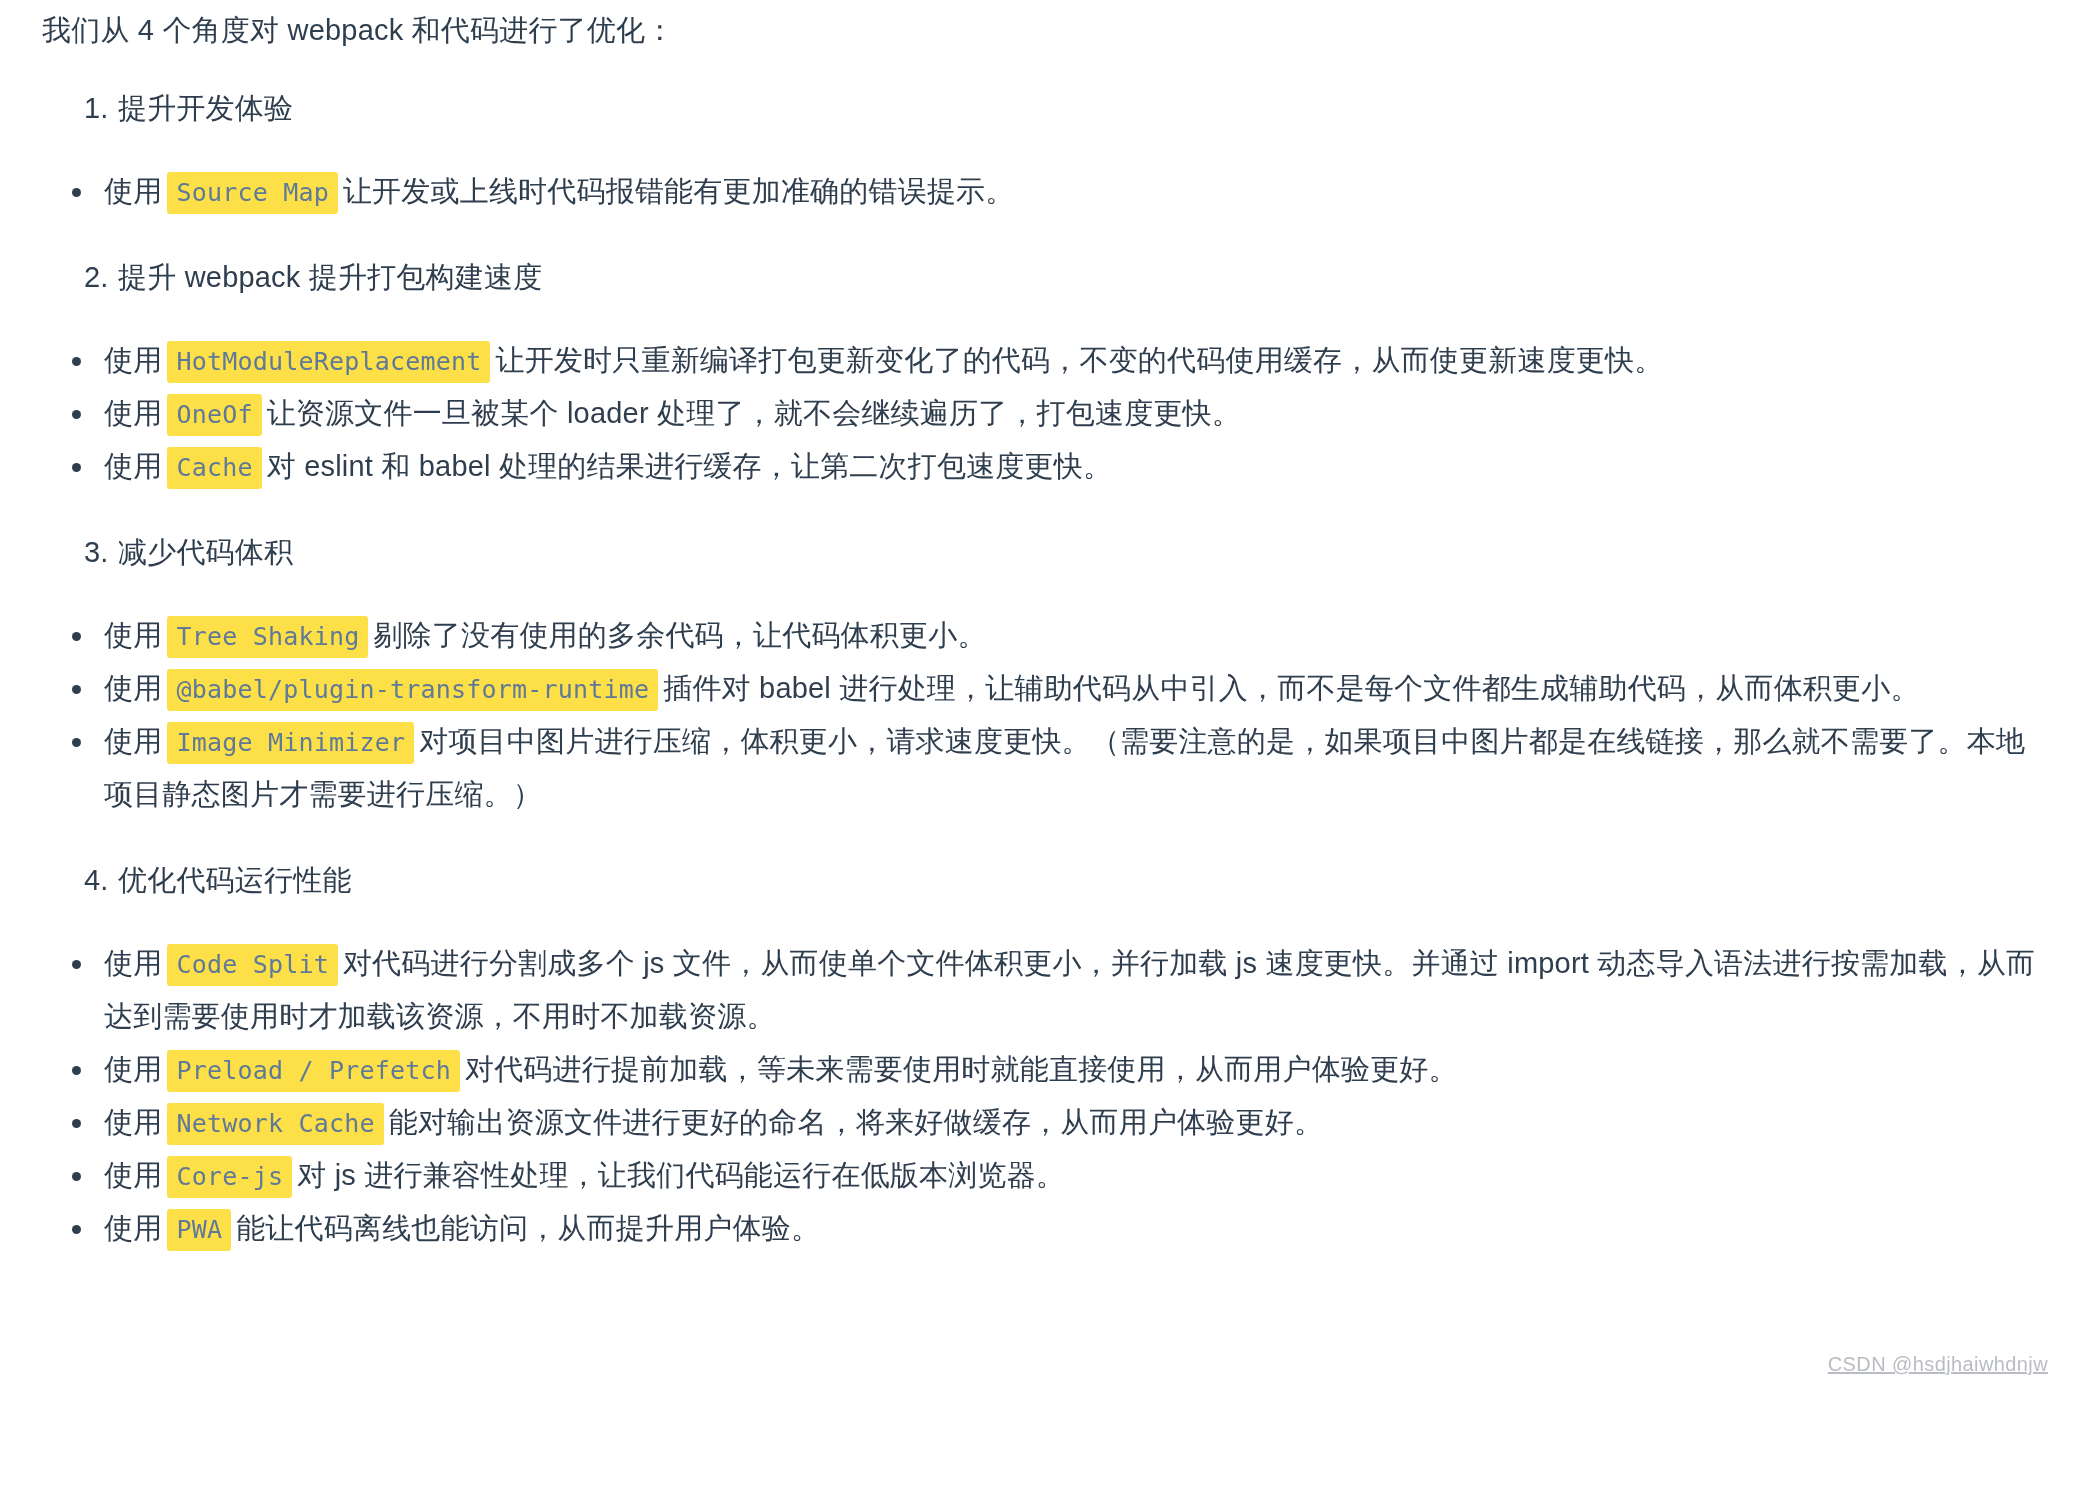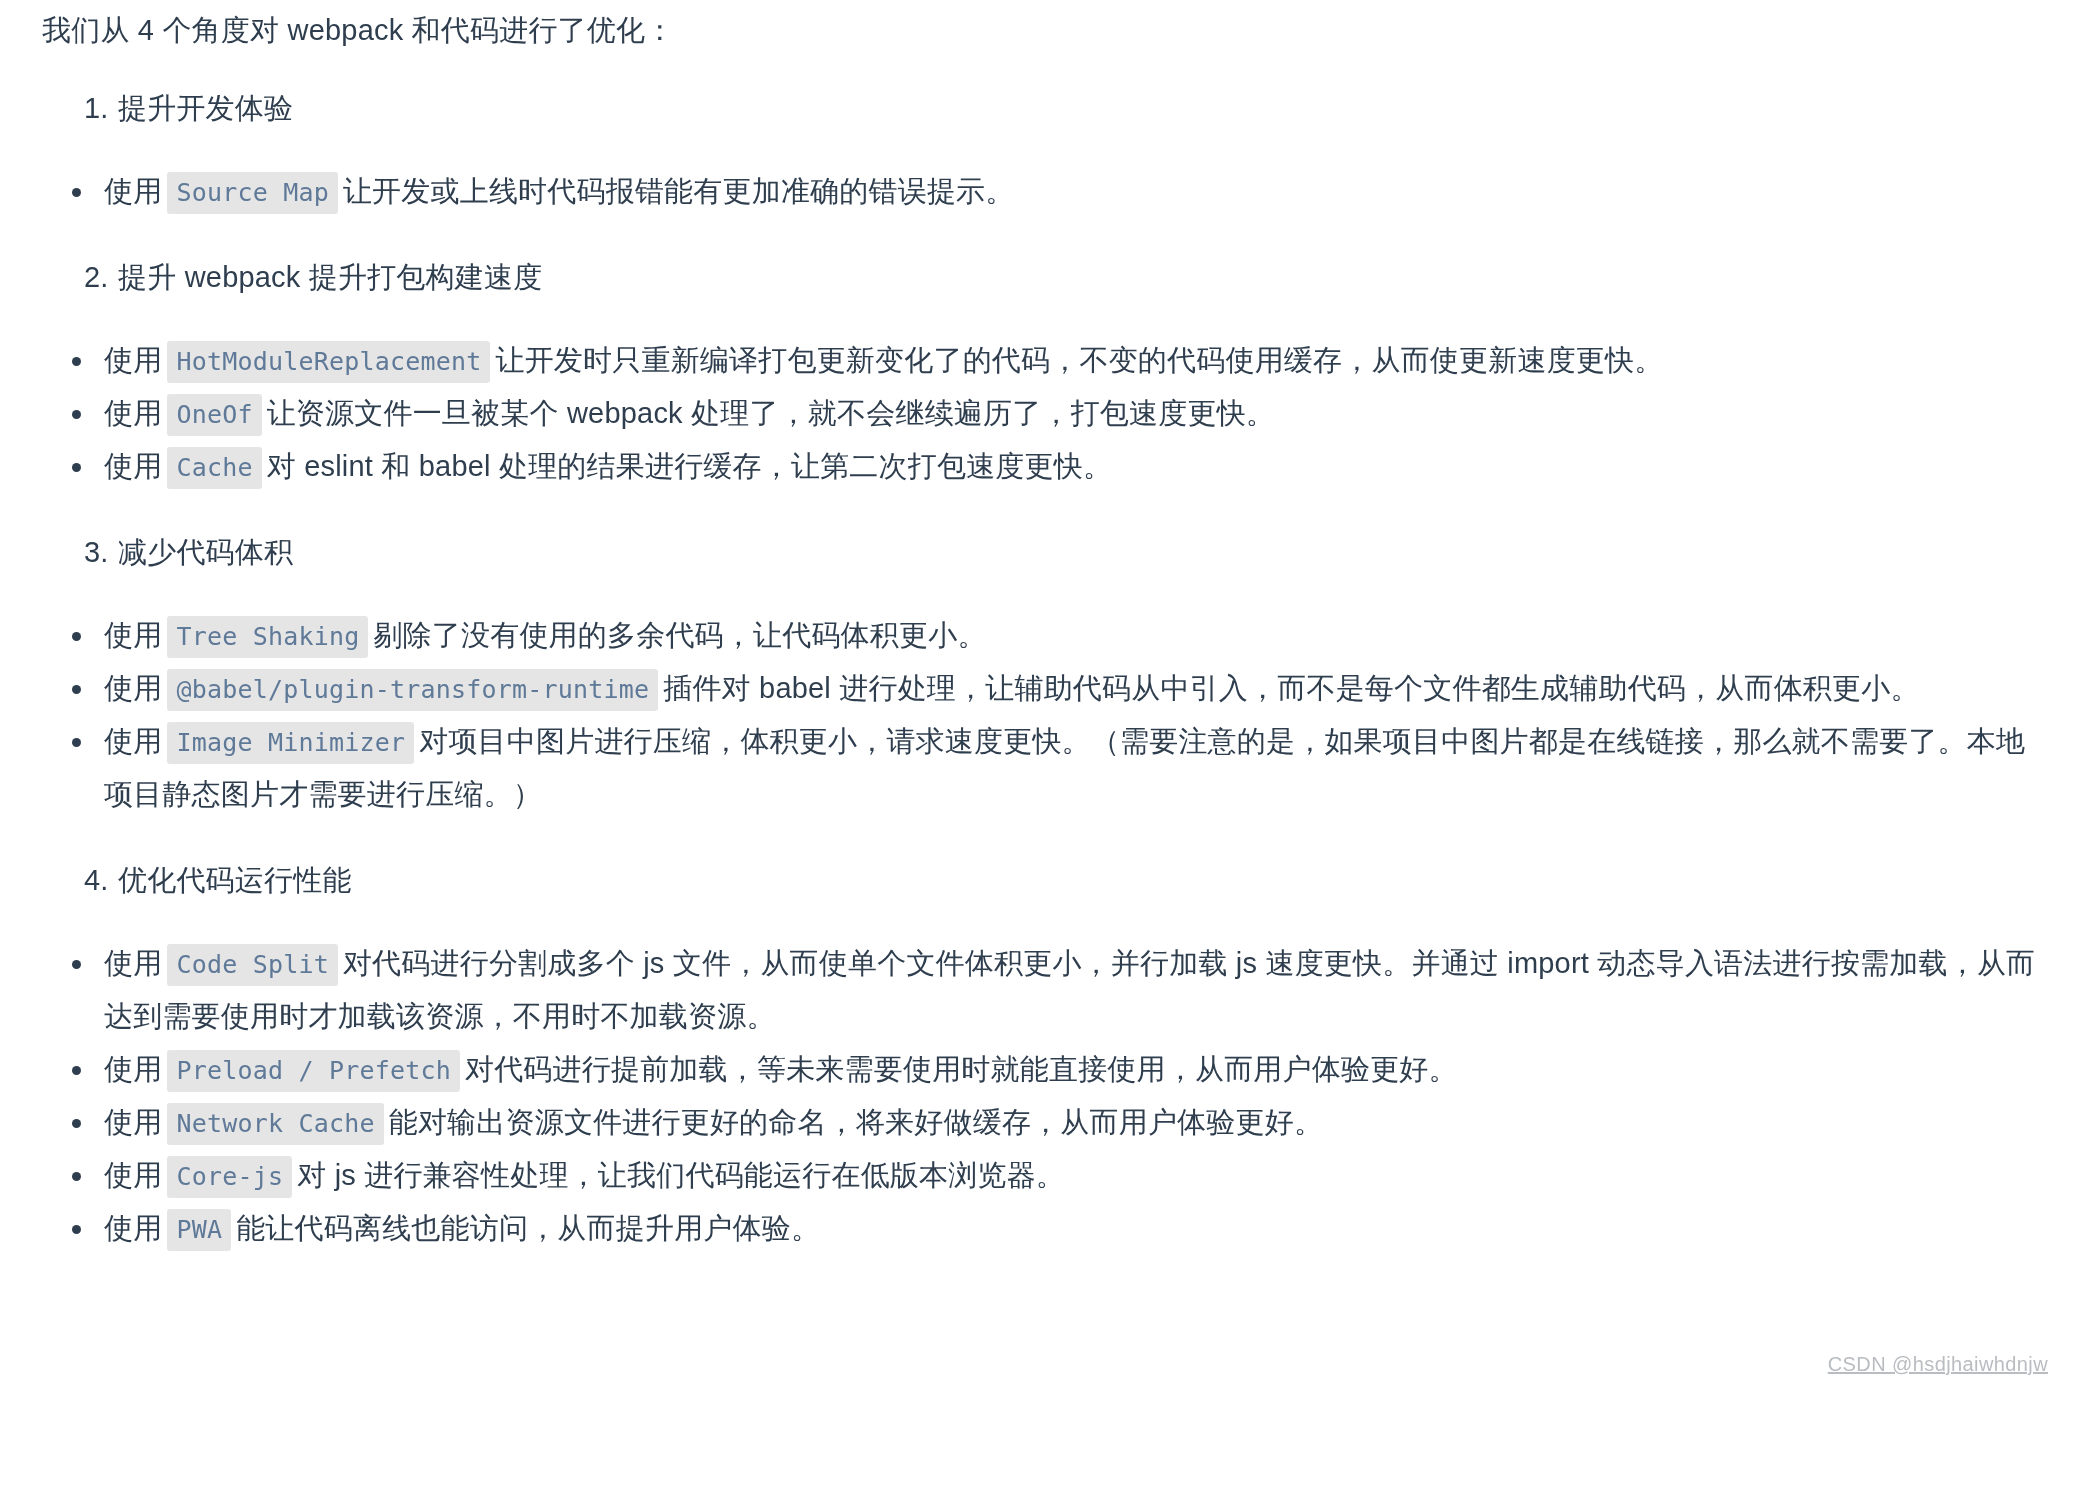--- a/index.html
+++ b/index.html
@@ -70,21 +70,21 @@
     top: 23px;
     width: 9px;
     height: 9px;
     border-radius: 50%;
     background: #2f3e4e;
   }
 
   
   code.tok {
     font-family: "DejaVu Sans Mono", "Liberation Mono", monospace;
-    background: #e5e5e5;
+    background: #fde047;
     color: #5f7998;
     font-size: 25px;
     padding: 6px 9px 7px 9px;
     border-radius: 3px;
     margin: 0 5px;
     white-space: nowrap;
     line-height: 1;
   }
 
   
@@ -118,21 +118,21 @@
       <p class="section-head"><span class="num">1.</span><span>提升开发体验</span></p>
       <div class="gap-c"></div>
       <ul class="bullets">
         <li><span>使用</span><code class="tok">Source Map</code><span>让开发或上线时代码报错能有更加准确的错误提示。</span></li>
       </ul>
       <div class="gap-b"></div>
       <p class="section-head"><span class="num">2.</span><span>提升 webpack 提升打包构建速度</span></p>
       <div class="gap-c"></div>
       <ul class="bullets">
         <li><span>使用</span><code class="tok">HotModuleReplacement</code><span>让开发时只重新编译打包更新变化了的代码，不变的代码使用缓存，从而使更新速度更快。</span></li>
-        <li><span>使用</span><code class="tok">OneOf</code><span>让资源文件一旦被某个 webpack 处理了，就不会继续遍历了，打包速度更快。</span></li>
+        <li><span>使用</span><code class="tok">OneOf</code><span>让资源文件一旦被某个 loader 处理了，就不会继续遍历了，打包速度更快。</span></li>
         <li><span>使用</span><code class="tok">Cache</code><span>对 eslint 和 babel 处理的结果进行缓存，让第二次打包速度更快。</span></li>
       </ul>
       <div class="gap-b"></div>
       <p class="section-head"><span class="num">3.</span><span>减少代码体积</span></p>
       <div class="gap-c"></div>
       <ul class="bullets">
         <li><span>使用</span><code class="tok">Tree Shaking</code><span>剔除了没有使用的多余代码，让代码体积更小。</span></li>
         <li><span>使用</span><code class="tok">@babel/plugin-transform-runtime</code><span>插件对 babel 进行处理，让辅助代码从中引入，而不是每个文件都生成辅助代码，从而体积更小。</span></li>
         <li><span>使用</span><code class="tok">Image Minimizer</code><span>对项目中图片进行压缩，体积更小，请求速度更快。（需要注意的是，如果项目中图片都是在线链接，那么就不需要了。本地项目静态图片才需要进行压缩。）</span></li>
       </ul>

